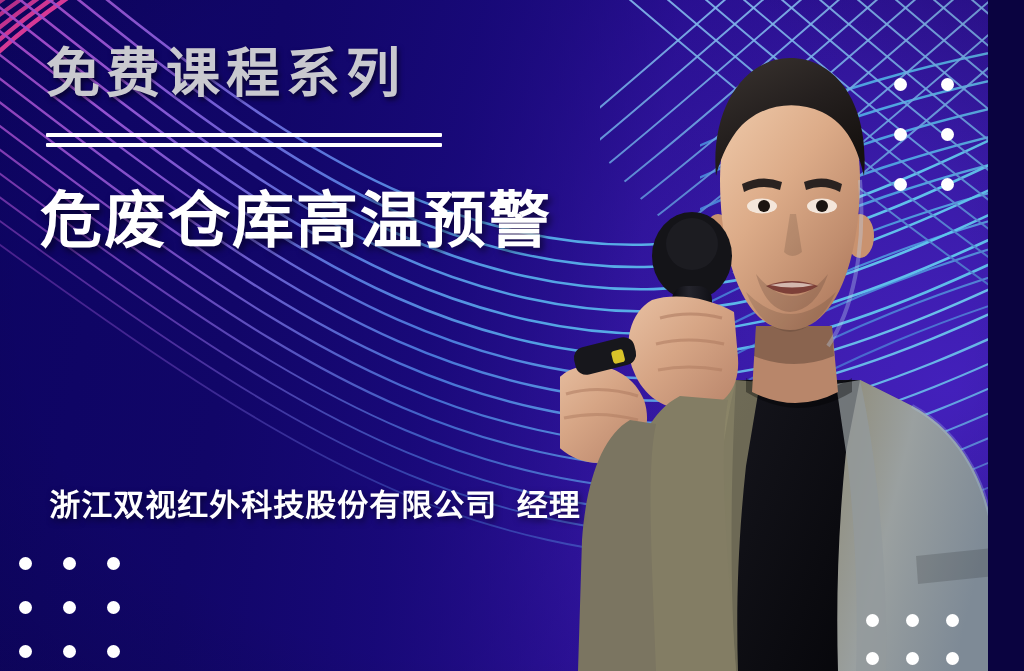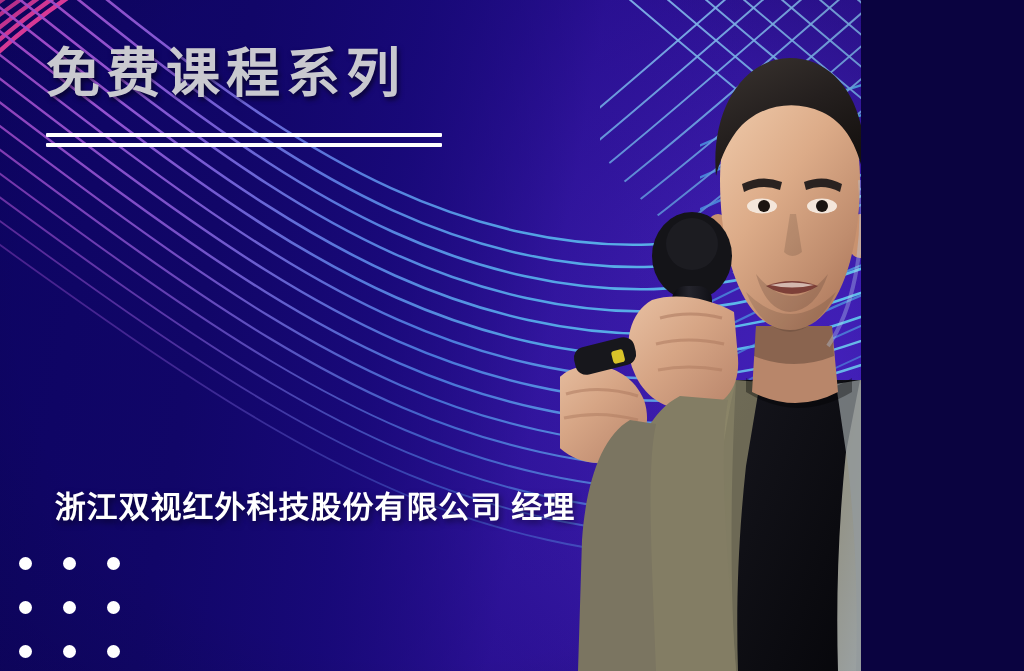--- a/index.html
+++ b/index.html
@@ -7,21 +7,21 @@
     margin: 0;
     padding: 0;
     background: #0a0340;
   }
   body {
     font-family: "DejaVu Sans", "Liberation Sans", sans-serif;
   }
 
   .poster {
     position: relative;
-    width: 861px;
+    width: 988px;
     height: 671px;
     overflow: hidden;
     background: #100566;
     user-select: none;
   }
 
   
   .bg-base {
     position: absolute;
     inset: 0;
@@ -109,21 +109,21 @@
     text-shadow: 2px 3px 6px rgba(0,0,0,0.5);
     white-space: nowrap;
   }
 
   .speaker-affil {
     position: absolute;
     left: 0;
     top: 492px;
     width: 630px;
     text-align: center;
-    font-family: Liberation Serif, serif;
+    font-family: Liberation Mono, monospace;
     font-weight: 700;
     font-size: 31px;
     letter-spacing: 1px;
     line-height: 1;
     color: #ffffff;
     text-shadow: 2px 3px 6px rgba(0,0,0,0.5);
     white-space: nowrap;
   }
 
   
@@ -412,20 +412,21 @@
   <div class="content">
 
     <div class="kicker">免费课程系列</div>
 
     <div class="rules">
       <div class="rule"></div>
       <div class="rule"></div>
     </div>
 
     <div class="title">
+      <span class="line">危废仓库高温预警</span>
     </div>
 
     <div class="speaker-affil">浙江双视红外科技股份有限公司  经理</div>
 
     <div class="dot-grid" id="dots-bottom-left">
       <span class="dot"></span>
       <span class="dot"></span>
       <span class="dot"></span>
       <span class="dot"></span>
       <span class="dot"></span>

